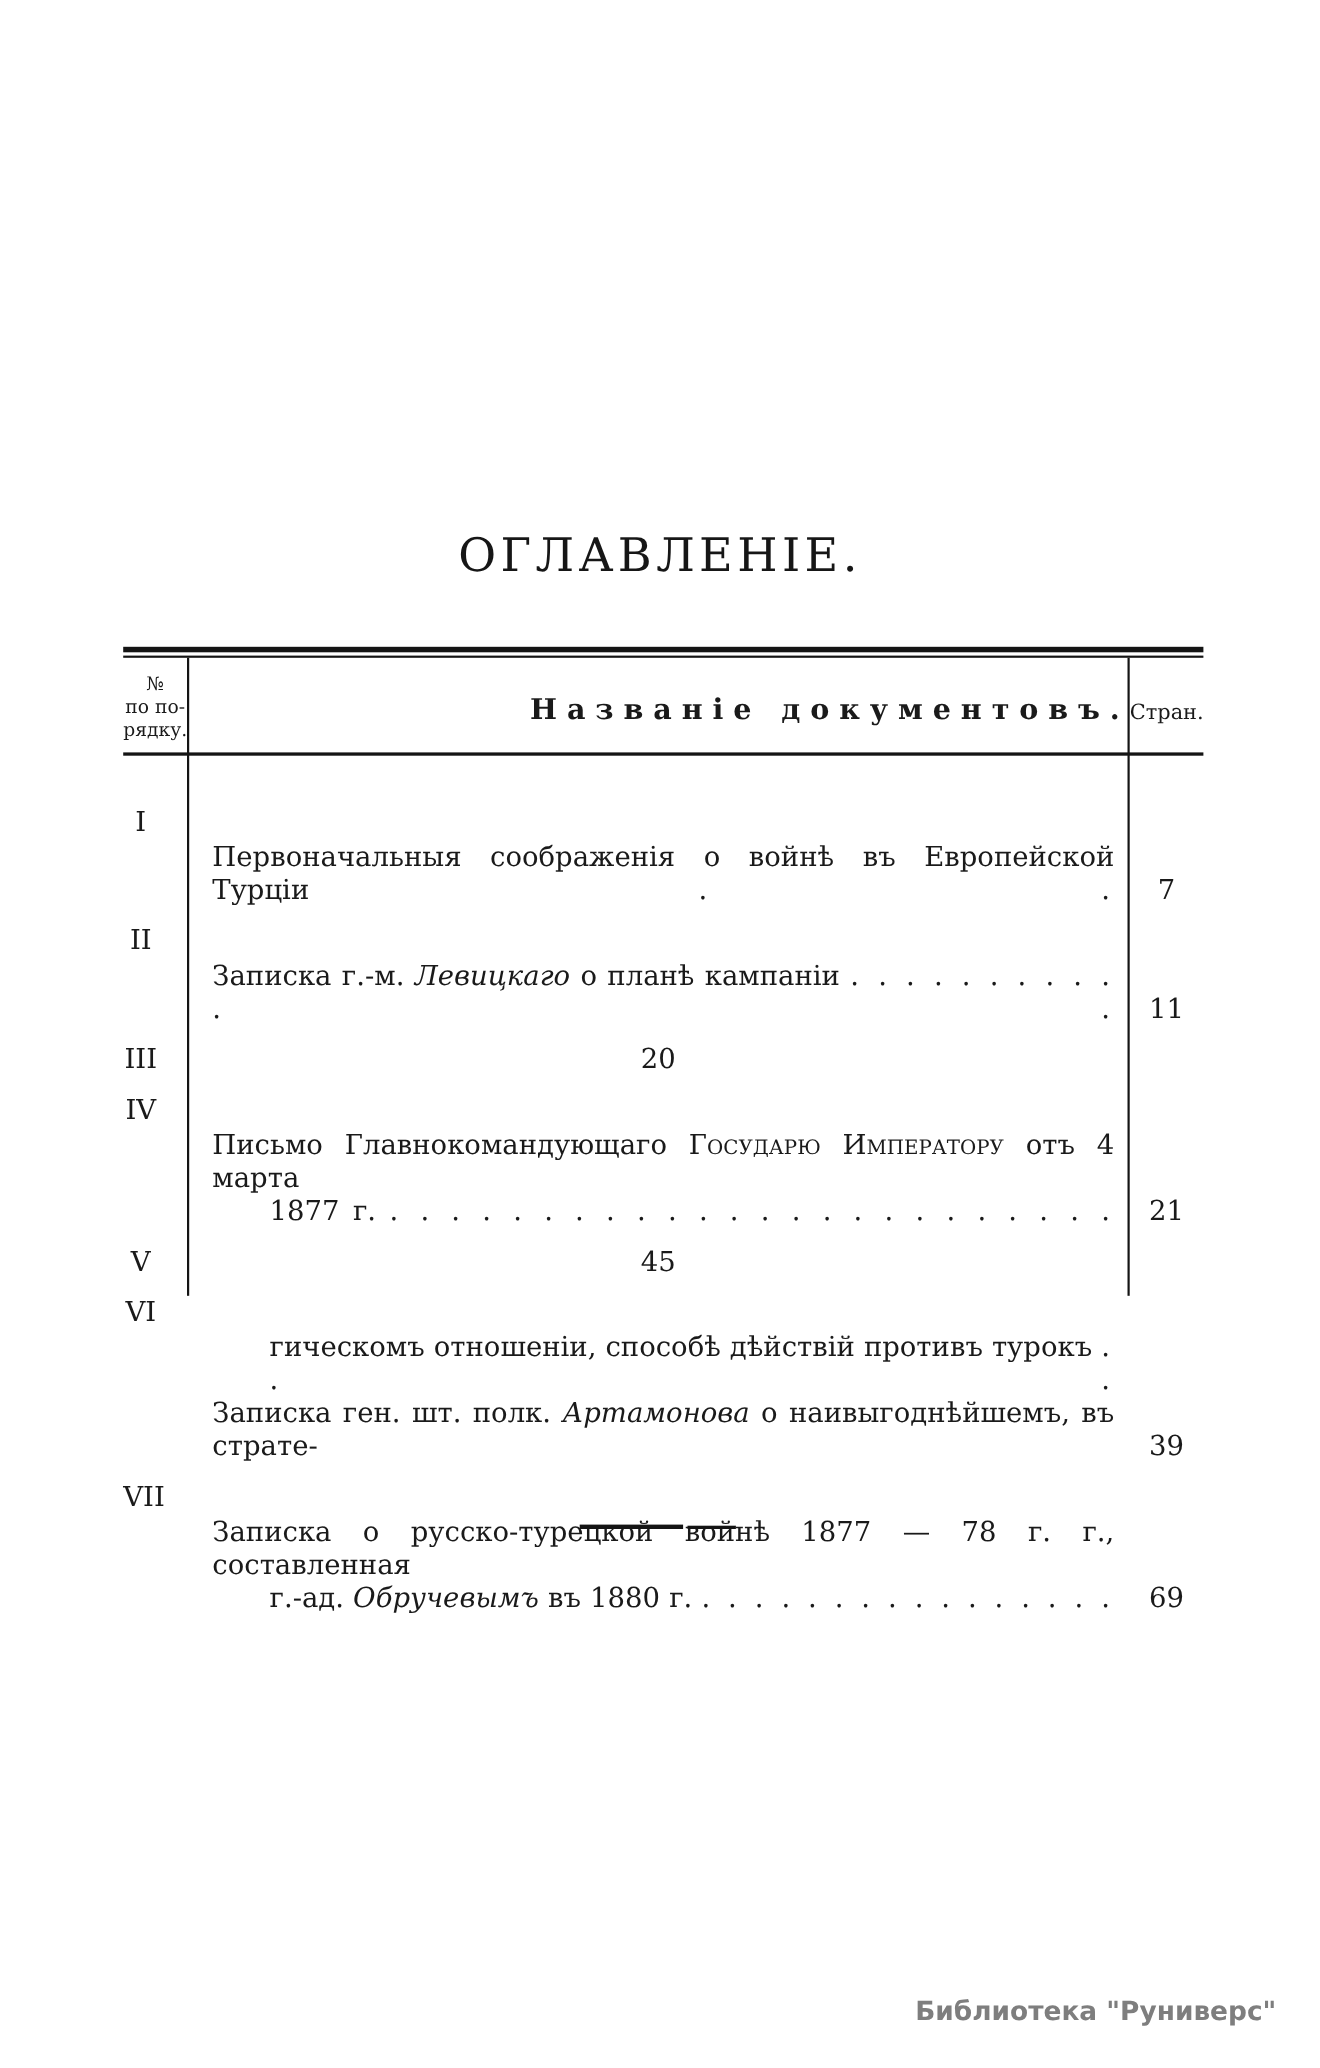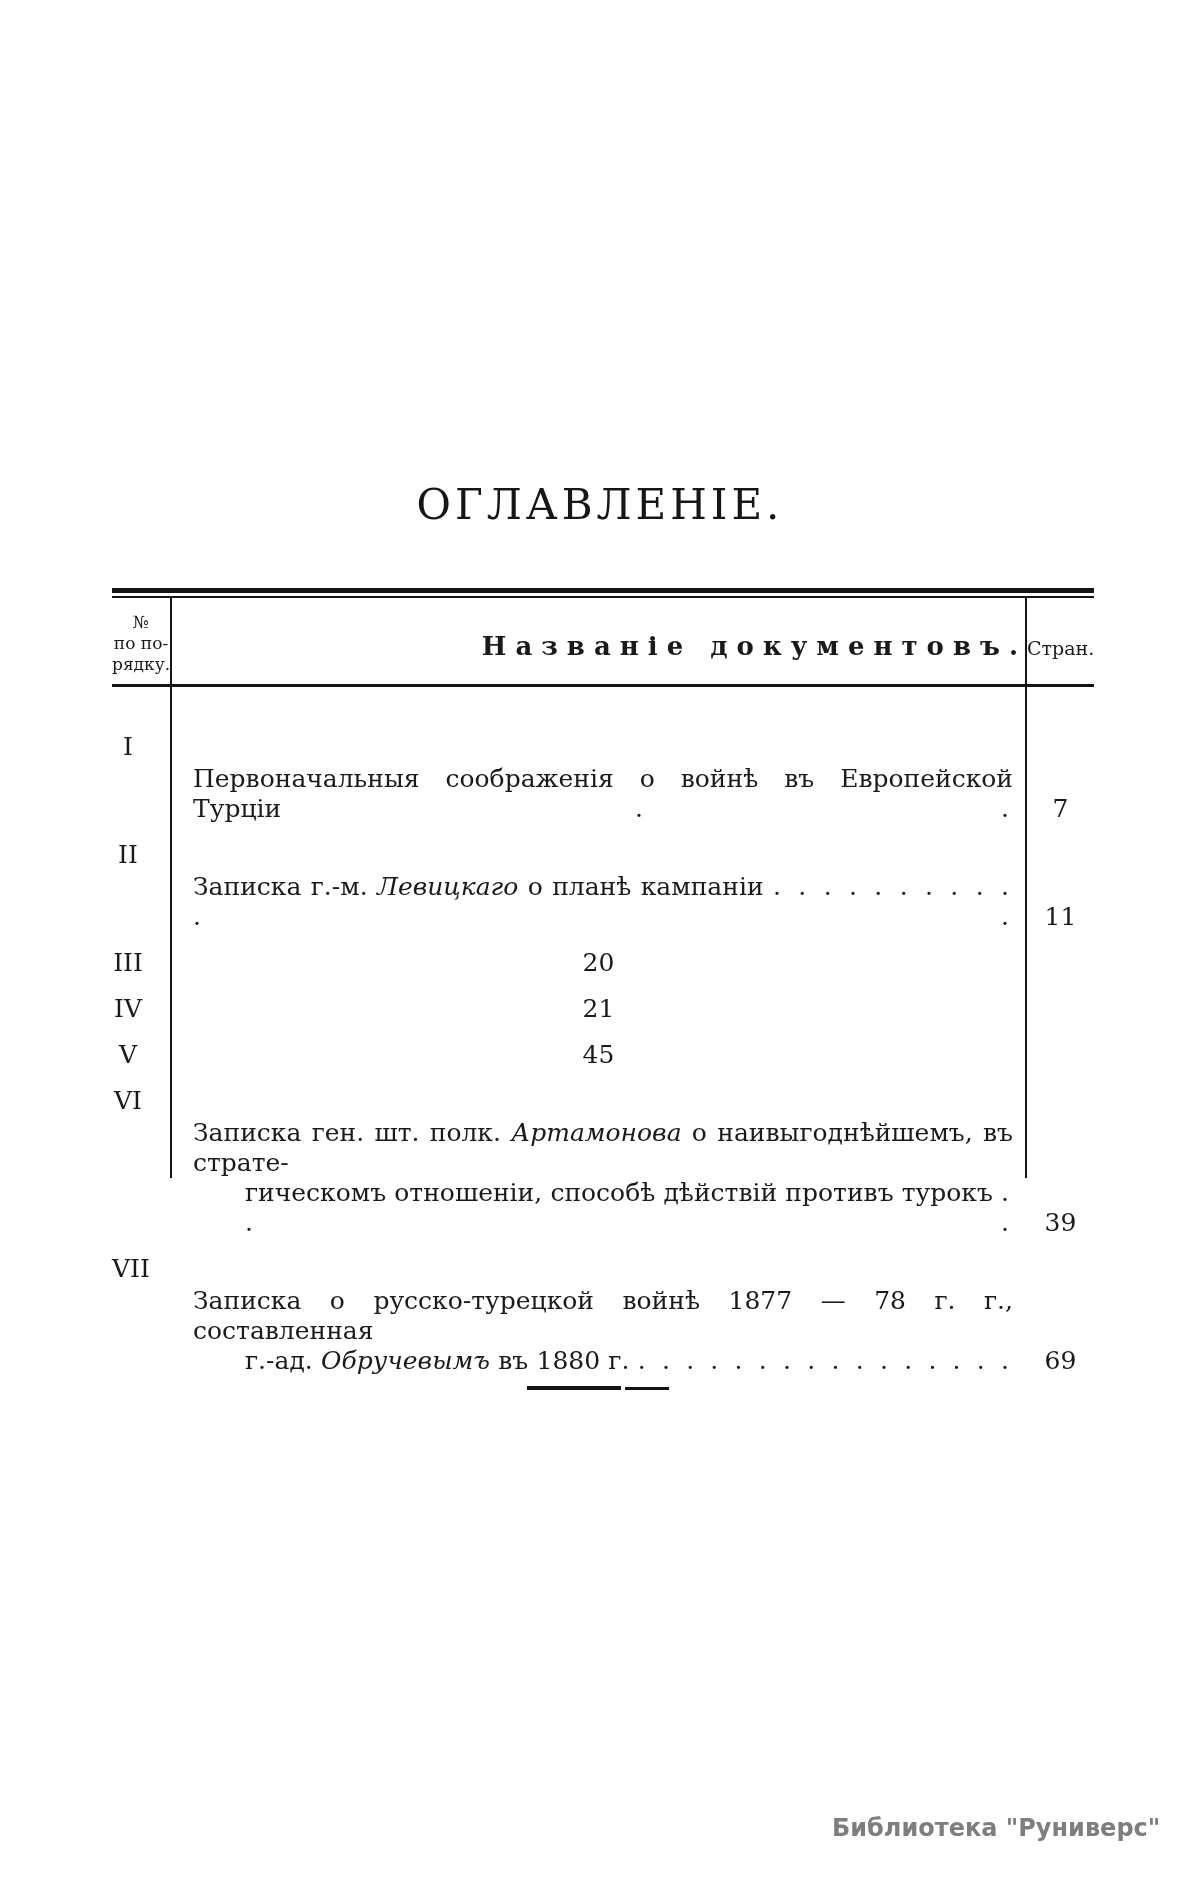--- a/index.html
+++ b/index.html
@@ -151,31 +151,35 @@
             <div class="line"><span class="seg-n">Записка г.-м. </span><span class="seg-i">Левицкаго</span><span class="seg-n"> о планѣ кампаніи </span><span class="seg-d">. . . . . . . . . . . .</span></div>
           </div>
           <div class="cell-page">11</div>
         </div>
         <div class="row">
           <div class="cell-num">III</div>
           <div class="cell-page">20</div>
         </div>
         <div class="row">
           <div class="cell-num">IV</div>
+          <div class="cell-text">
+            <div class="line"><span class="seg-n">Письмо Главнокомандующаго </span><span class="seg-sc">Государю Императору</span><span class="seg-n"> отъ 4 марта</span></div>
+            <div class="line cont"><span class="seg-n">1877 г. </span><span class="seg-d">. . . . . . . . . . . . . . . . . . . . . . . .</span></div>
+          </div>
           <div class="cell-page">21</div>
         </div>
         <div class="row">
           <div class="cell-num">V</div>
           <div class="cell-page">45</div>
         </div>
         <div class="row">
           <div class="cell-num">VI</div>
           <div class="cell-text">
+            <div class="line cont"><span class="seg-n">гическомъ отношеніи, способѣ дѣйствій противъ турокъ </span><span class="seg-d">. . .</span></div>
             <div class="line"><span class="seg-n">Записка ген. шт. полк. </span><span class="seg-i">Артамонова</span><span class="seg-n"> о наивыгоднѣйшемъ, въ страте-</span></div>
-            <div class="line cont"><span class="seg-n">гическомъ отношеніи, способѣ дѣйствій противъ турокъ </span><span class="seg-d">. . .</span></div>
           </div>
           <div class="cell-page">39</div>
         </div>
         <div class="row">
           <div class="cell-num">VII</div>
           <div class="cell-text">
             <div class="line"><span class="seg-n">Записка о русско-турецкой войнѣ 1877 — 78 г. г., составленная</span></div>
             <div class="line cont"><span class="seg-n">г.-ад. </span><span class="seg-i">Обручевымъ</span><span class="seg-n"> въ 1880 г. </span><span class="seg-d">. . . . . . . . . . . . . . . .</span></div>
           </div>
           <div class="cell-page">69</div>

